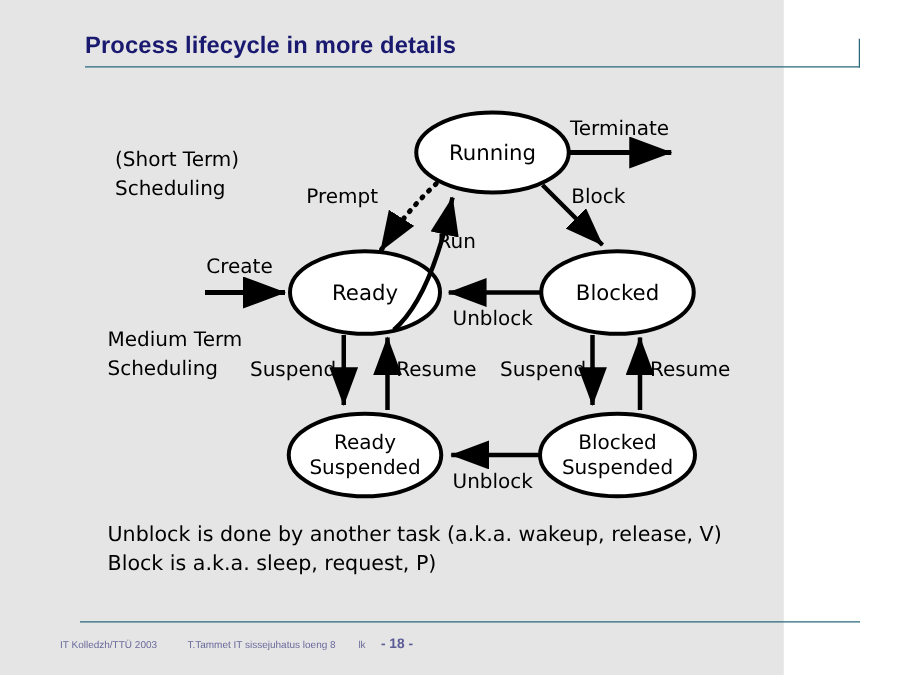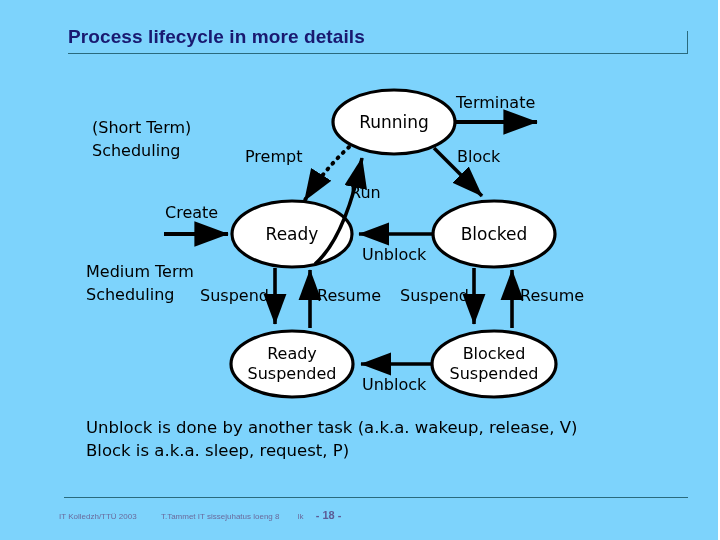--- a/index.html
+++ b/index.html
@@ -10,23 +10,23 @@
     width: 720px;
     height: 540px;
     background: #ffffff;
     font-family: "Liberation Sans", sans-serif;
     overflow: hidden;
     position: relative;
   }
   #slide {
     position: absolute;
     left: 0; top: 0;
-    width: 718px;
+    width: 627px;
     height: 540px;
-    background: #7dd3fc;
+    background: #e5e5e5;
   }
   
   #title-block {
     position: absolute;
     left: 68px;
     top: 26px;
     width: 622px;
     height: 30px;
   }
   #page-title {
@@ -75,21 +75,21 @@
   #footer-rule {
     position: absolute;
     left: 64px;
     top: 497px;
     width: 624px;
     height: 1px;
     background: #2a6a7d;
   }
   #footer {
     position: absolute;
-    left: 59px;
+    left: 48px;
     top: 509px;
     width: 624px;
     height: 16px;
     font-size: 8px;
     color: #6a6a9c;
     font-family: "Liberation Sans", sans-serif;
     white-space: nowrap;
   }
   #footer span {
     display: inline-block;

